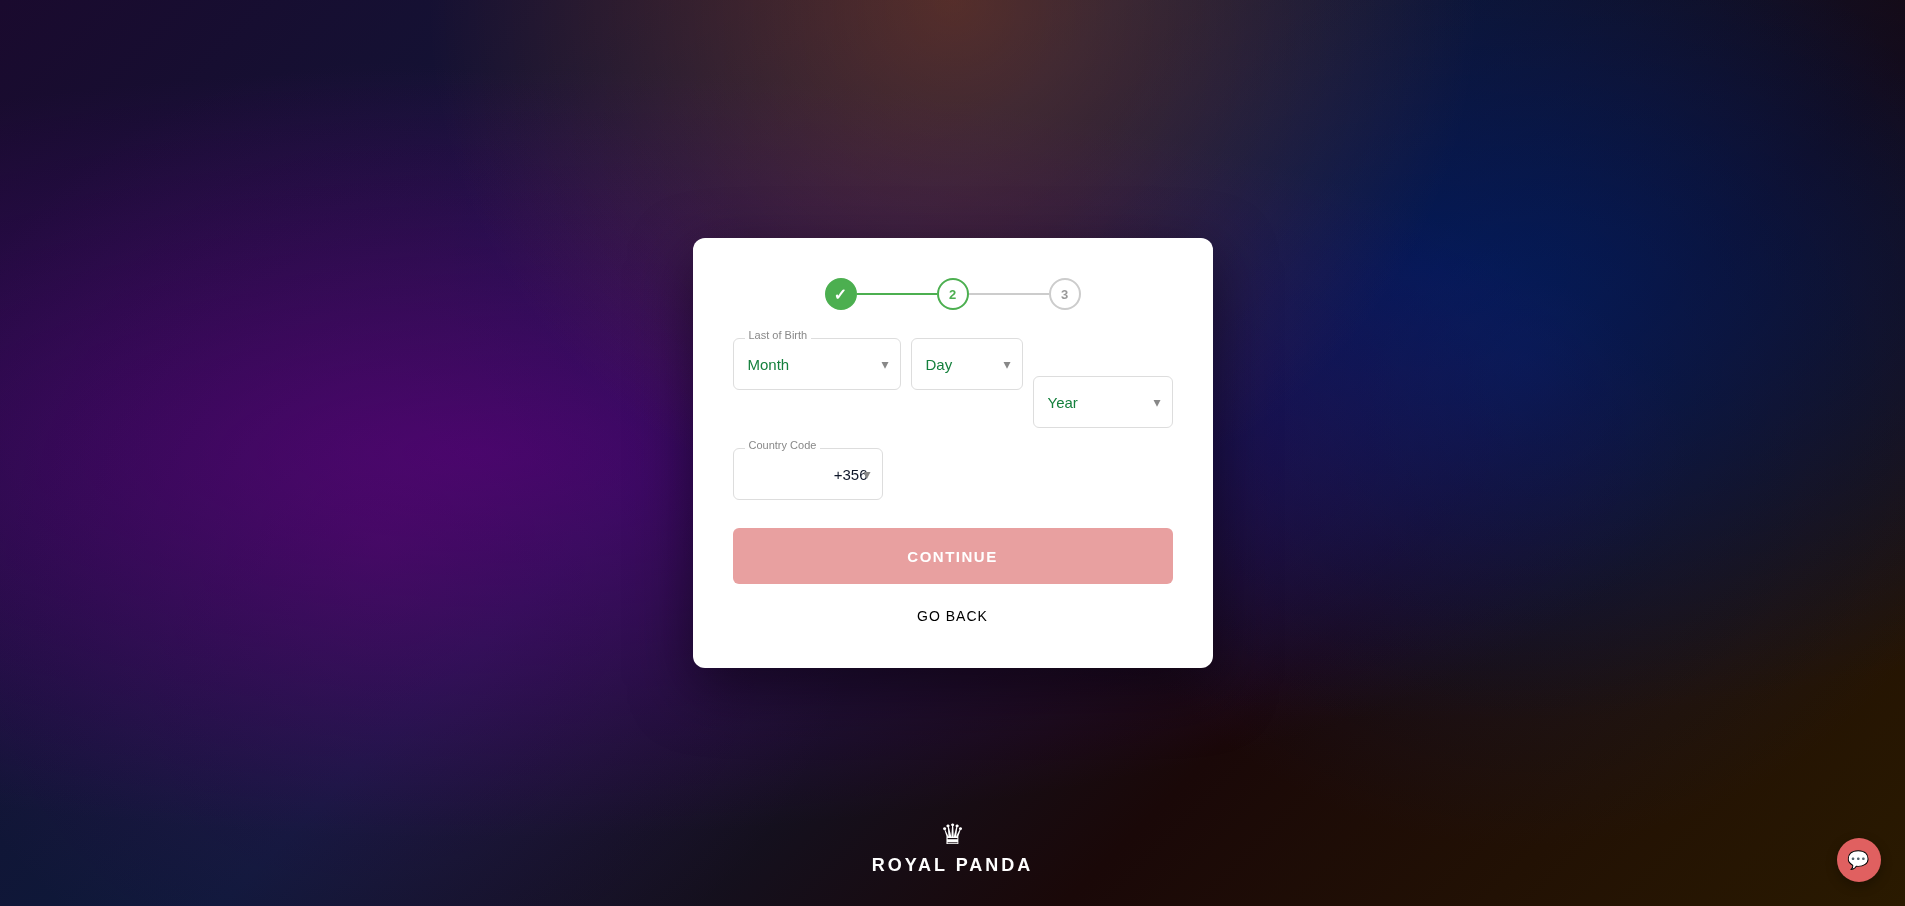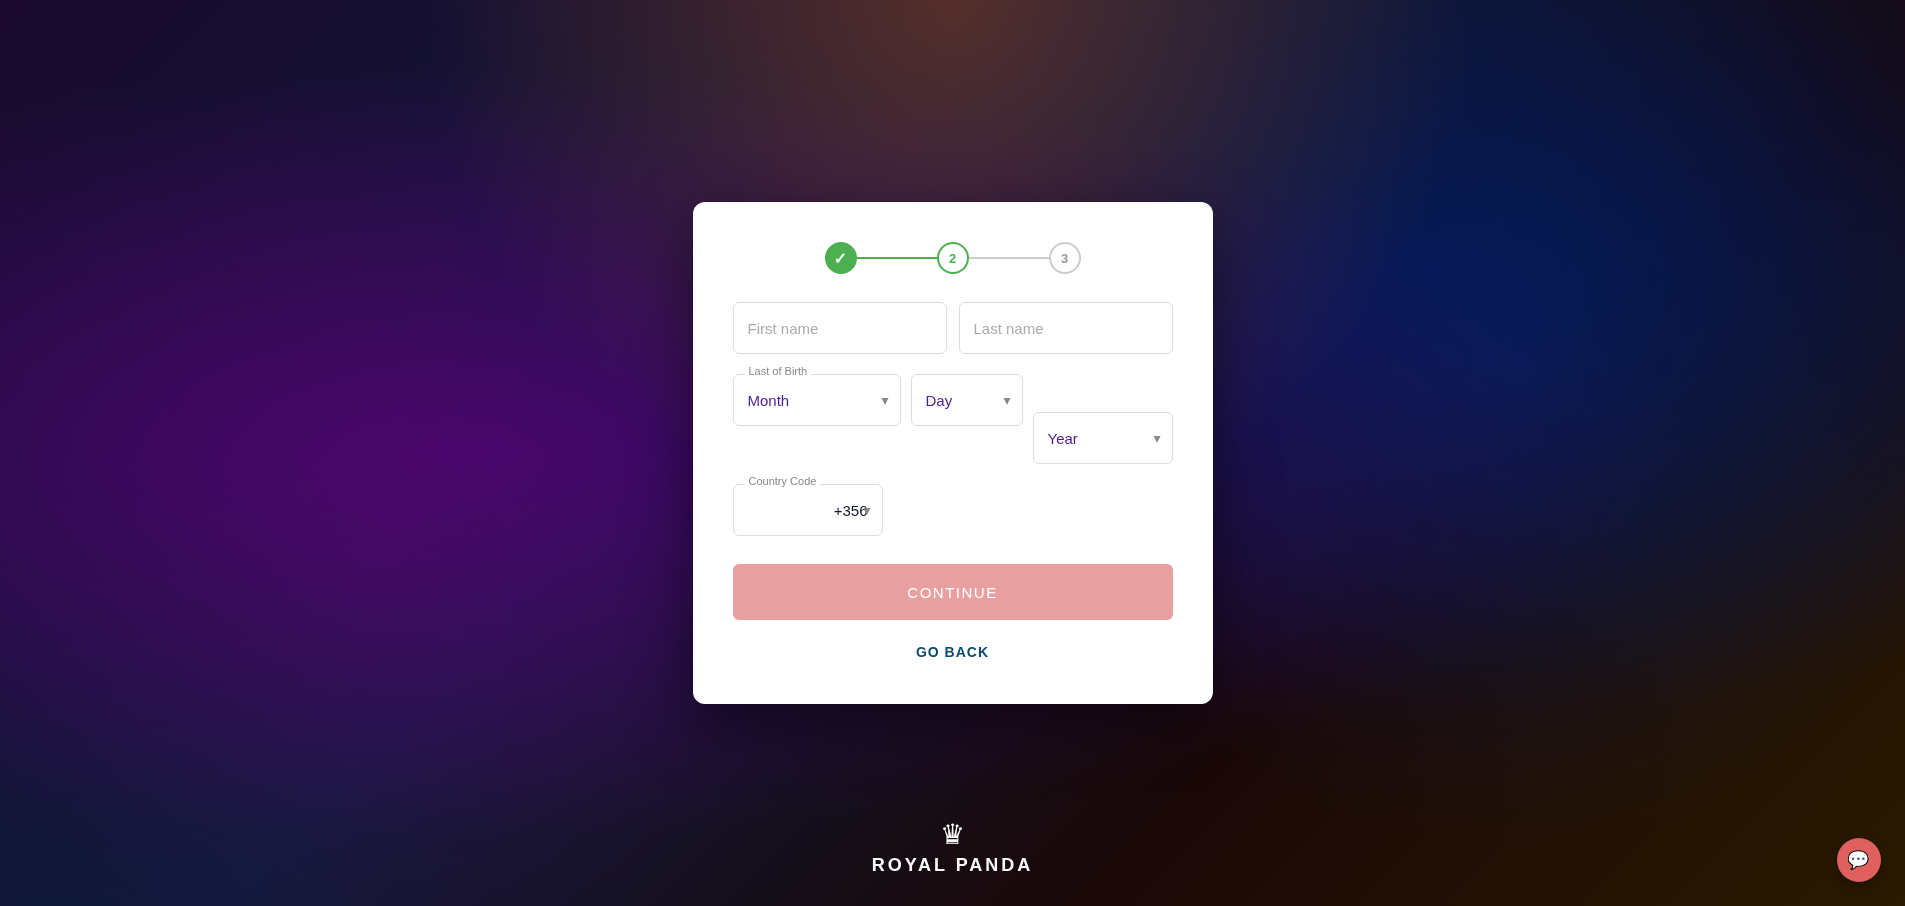--- a/index.html
+++ b/index.html
@@ -162,21 +162,21 @@
       white-space: nowrap;
     }
 
     .form-select {
       width: 100%;
       height: 52px;
       border: 1.5px solid #ddd;
       border-radius: 6px;
       padding: 0 14px;
       font-size: 15px;
-      color: #4c1d95;
+      color: #15803d;
       outline: none;
       background: #fff;
       appearance: none;
       cursor: pointer;
     }
 
     .select-wrapper {
       position: relative;
     }
 
@@ -213,34 +213,34 @@
     }
 
     .btn-continue {
       width: 100%;
       height: 56px;
       background: #e8a0a0;
       color: #fff;
       border: none;
       border-radius: 6px;
       font-size: 15px;
-      font-weight: 400;
+      font-weight: 700;
       letter-spacing: 1.5px;
       cursor: pointer;
       margin-bottom: 16px;
       transition: background 0.2s;
     }
 
     .btn-go-back {
       width: 100%;
       background: none;
       border: none;
-      color: #0c4a6e;
+      color: #000000;
       font-size: 14px;
-      font-weight: 700;
+      font-weight: 400;
       letter-spacing: 1px;
       cursor: pointer;
       padding: 8px;
       text-align: center;
     }
 
     
     .bottom-logo {
       position: absolute;
       bottom: 30px;
@@ -307,28 +307,20 @@
       </div>
       <div class="step-line"></div>
       <div class="step-circle">
         <span>3</span>
       </div>
     </div>
 
     
 
     
-    <div class="form-row">
-      <div class="form-group">
-        <input type="text" class="form-input" placeholder="First name" style="">
-      </div>
-      <div class="form-group">
-        <input type="text" class="form-input" placeholder="Last name" style="">
-      </div>
-    </div>
 
     
     <div class="dob-row">
       <div class="dob-group" style="flex:3;">
         <span class="dob-label">Last of Birth</span>
 
         <div class="select-wrapper">
           <select class="form-select">
             <option value="" disabled="" selected="">Month</option>
             <option>January</option>

